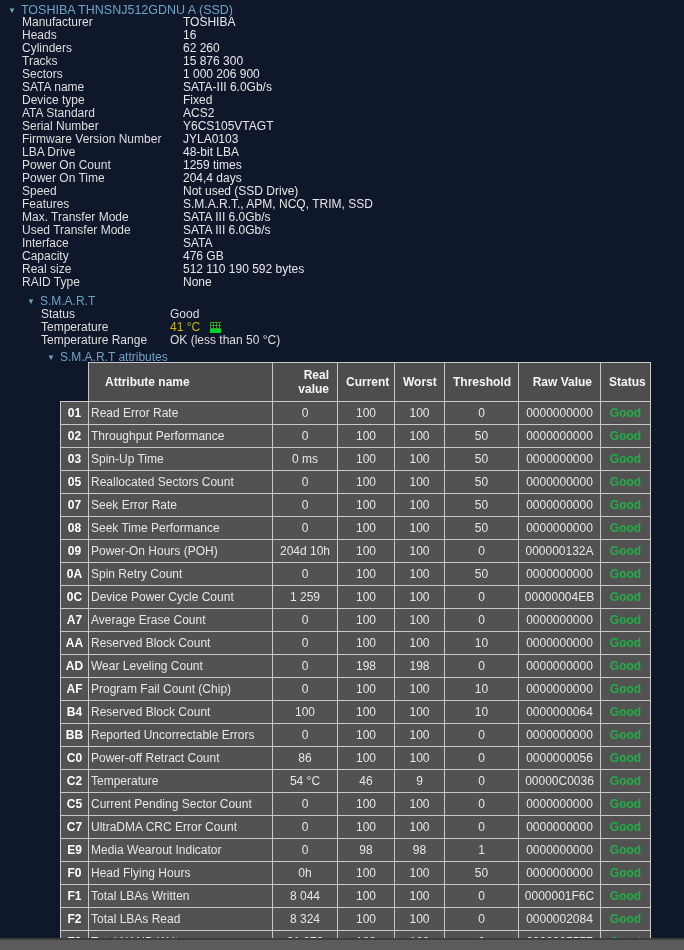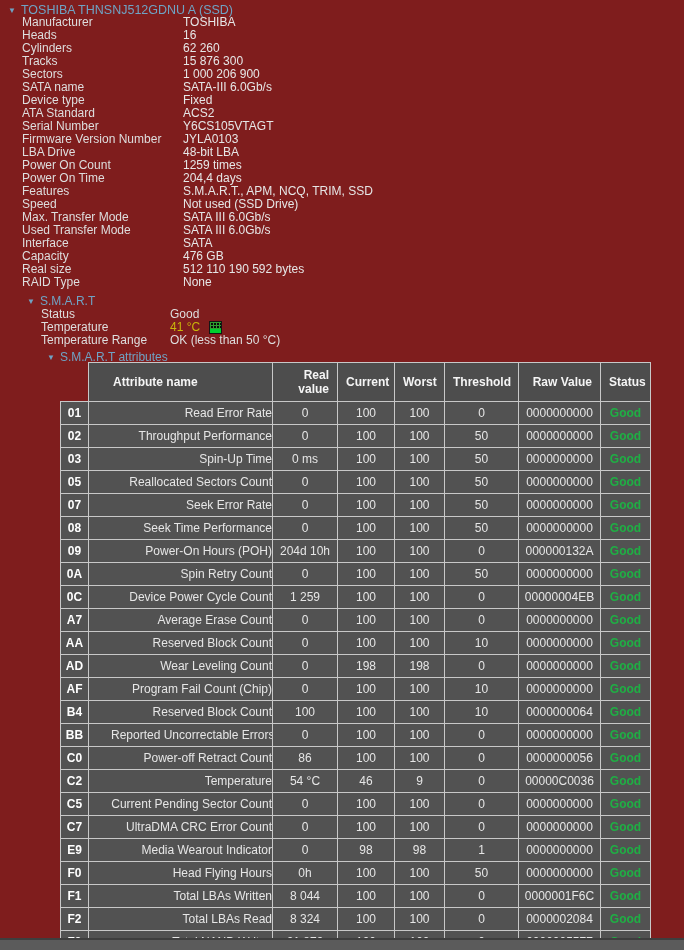--- a/index.html
+++ b/index.html
@@ -1,18 +1,18 @@
 <!DOCTYPE html>
 <html><head>
 <meta charset="utf-8">
 <style>
   html,body{margin:0;padding:0;}
   body{background:#2f2f2f;font-family:"Liberation Sans", sans-serif;}
   .screen{
-    position:relative;width:684px;height:950px;background:#7f1d1d;
+    position:relative;width:684px;height:950px;background:#0f172a;
     overflow:hidden;color:#DEDEDE;font-size:12px;
   }
   
   .sec-header{position:absolute;color:#6FA3C4;white-space:nowrap;cursor:default;}
   .sec-header .arrow{font-size:8px;vertical-align:1px;margin-right:5px;}
   .title-row{left:8px;top:3px;font-size:12.5px;}
   .smart-header{left:27px;top:294px;}
   .attr-header{left:47px;top:350px;}
 
   
@@ -41,25 +41,25 @@
     font-size:12px;color:#E6E6E6;
   }
   table.smart th, table.smart td{
     border:1px solid #C8C8C8;overflow:hidden;white-space:nowrap;
   }
   table.smart th{
     height:38px;background:#4D4D4D;color:#F5F5F5;font-weight:bold;
     text-align:right;vertical-align:middle;white-space:normal;
     padding:0 8px;line-height:14px;
   }
-  table.smart th.name{text-align:left;padding-left:24px;}
+  table.smart th.name{text-align:left;padding-left:16px;}
   table.smart th.ghost{border:none;background:transparent;padding:0;}
   table.smart td{height:22px;background:#525252;text-align:center;padding:0;}
   table.smart td.id{font-weight:bold;color:#FFFFFF;}
-  table.smart td.name{text-align:right;padding-left:22px;}
+  table.smart td.name{text-align:left;padding-left:2px;}
   table.smart td.status{color:#1FAF44;font-weight:bold;}
 
   
   .bottom-bar{position:absolute;left:0;top:938px;width:684px;height:12px;
     background:#5B5B5B;border-top:2px solid #3E3E3E;box-sizing:border-box;z-index:5;}
 </style>
 </head>
 <body>
 
 <div class="screen">
@@ -115,26 +115,26 @@
       </div>
       <div class="info-row">
         <span class="info-label">Power On Count</span>
         <span class="info-value">1259 times</span>
       </div>
       <div class="info-row">
         <span class="info-label">Power On Time</span>
         <span class="info-value">204,4 days</span>
       </div>
       <div class="info-row">
+        <span class="info-label">Speed</span>
+        <span class="info-value">Not used (SSD Drive)</span>
+      </div>
+      <div class="info-row">
         <span class="info-label">Features</span>
         <span class="info-value">S.M.A.R.T., APM, NCQ, TRIM, SSD</span>
-      </div>
-      <div class="info-row">
-        <span class="info-label">Speed</span>
-        <span class="info-value">Not used (SSD Drive)</span>
       </div>
       <div class="info-row">
         <span class="info-label">Max. Transfer Mode</span>
         <span class="info-value">SATA III 6.0Gb/s</span>
       </div>
       <div class="info-row">
         <span class="info-label">Used Transfer Mode</span>
         <span class="info-value">SATA III 6.0Gb/s</span>
       </div>
       <div class="info-row">

